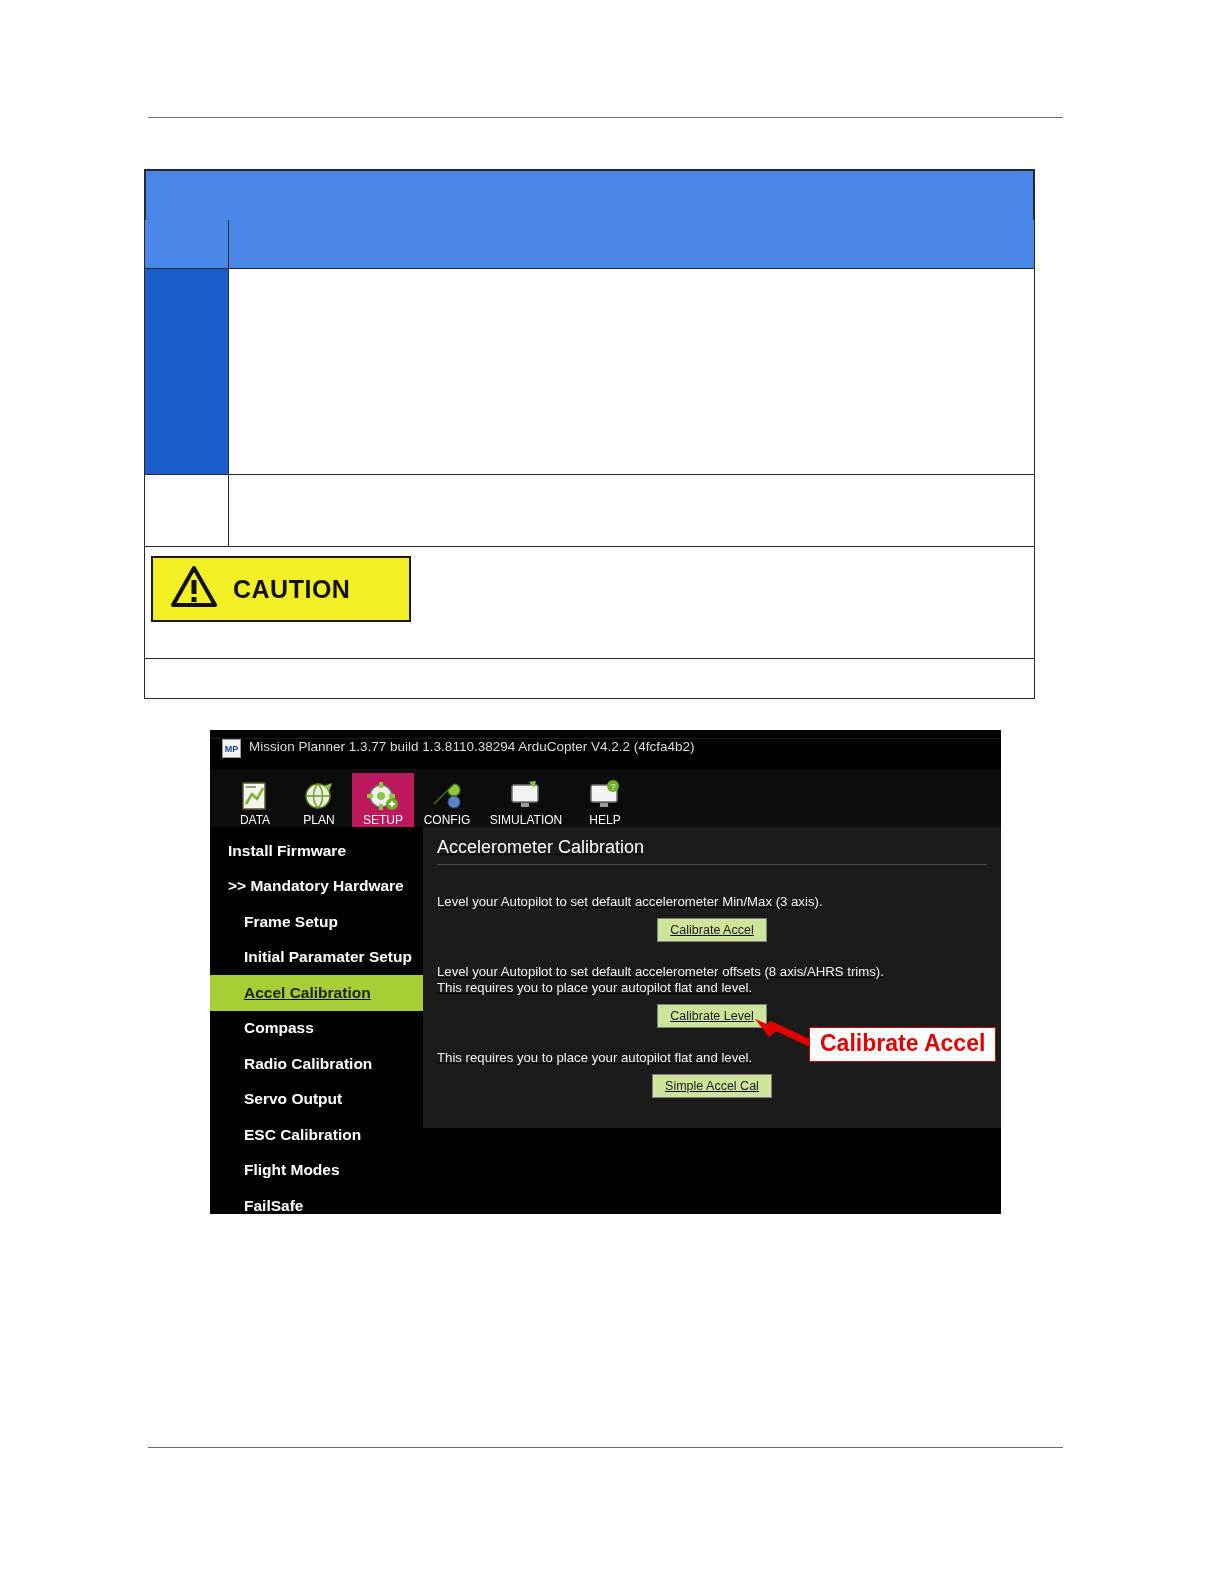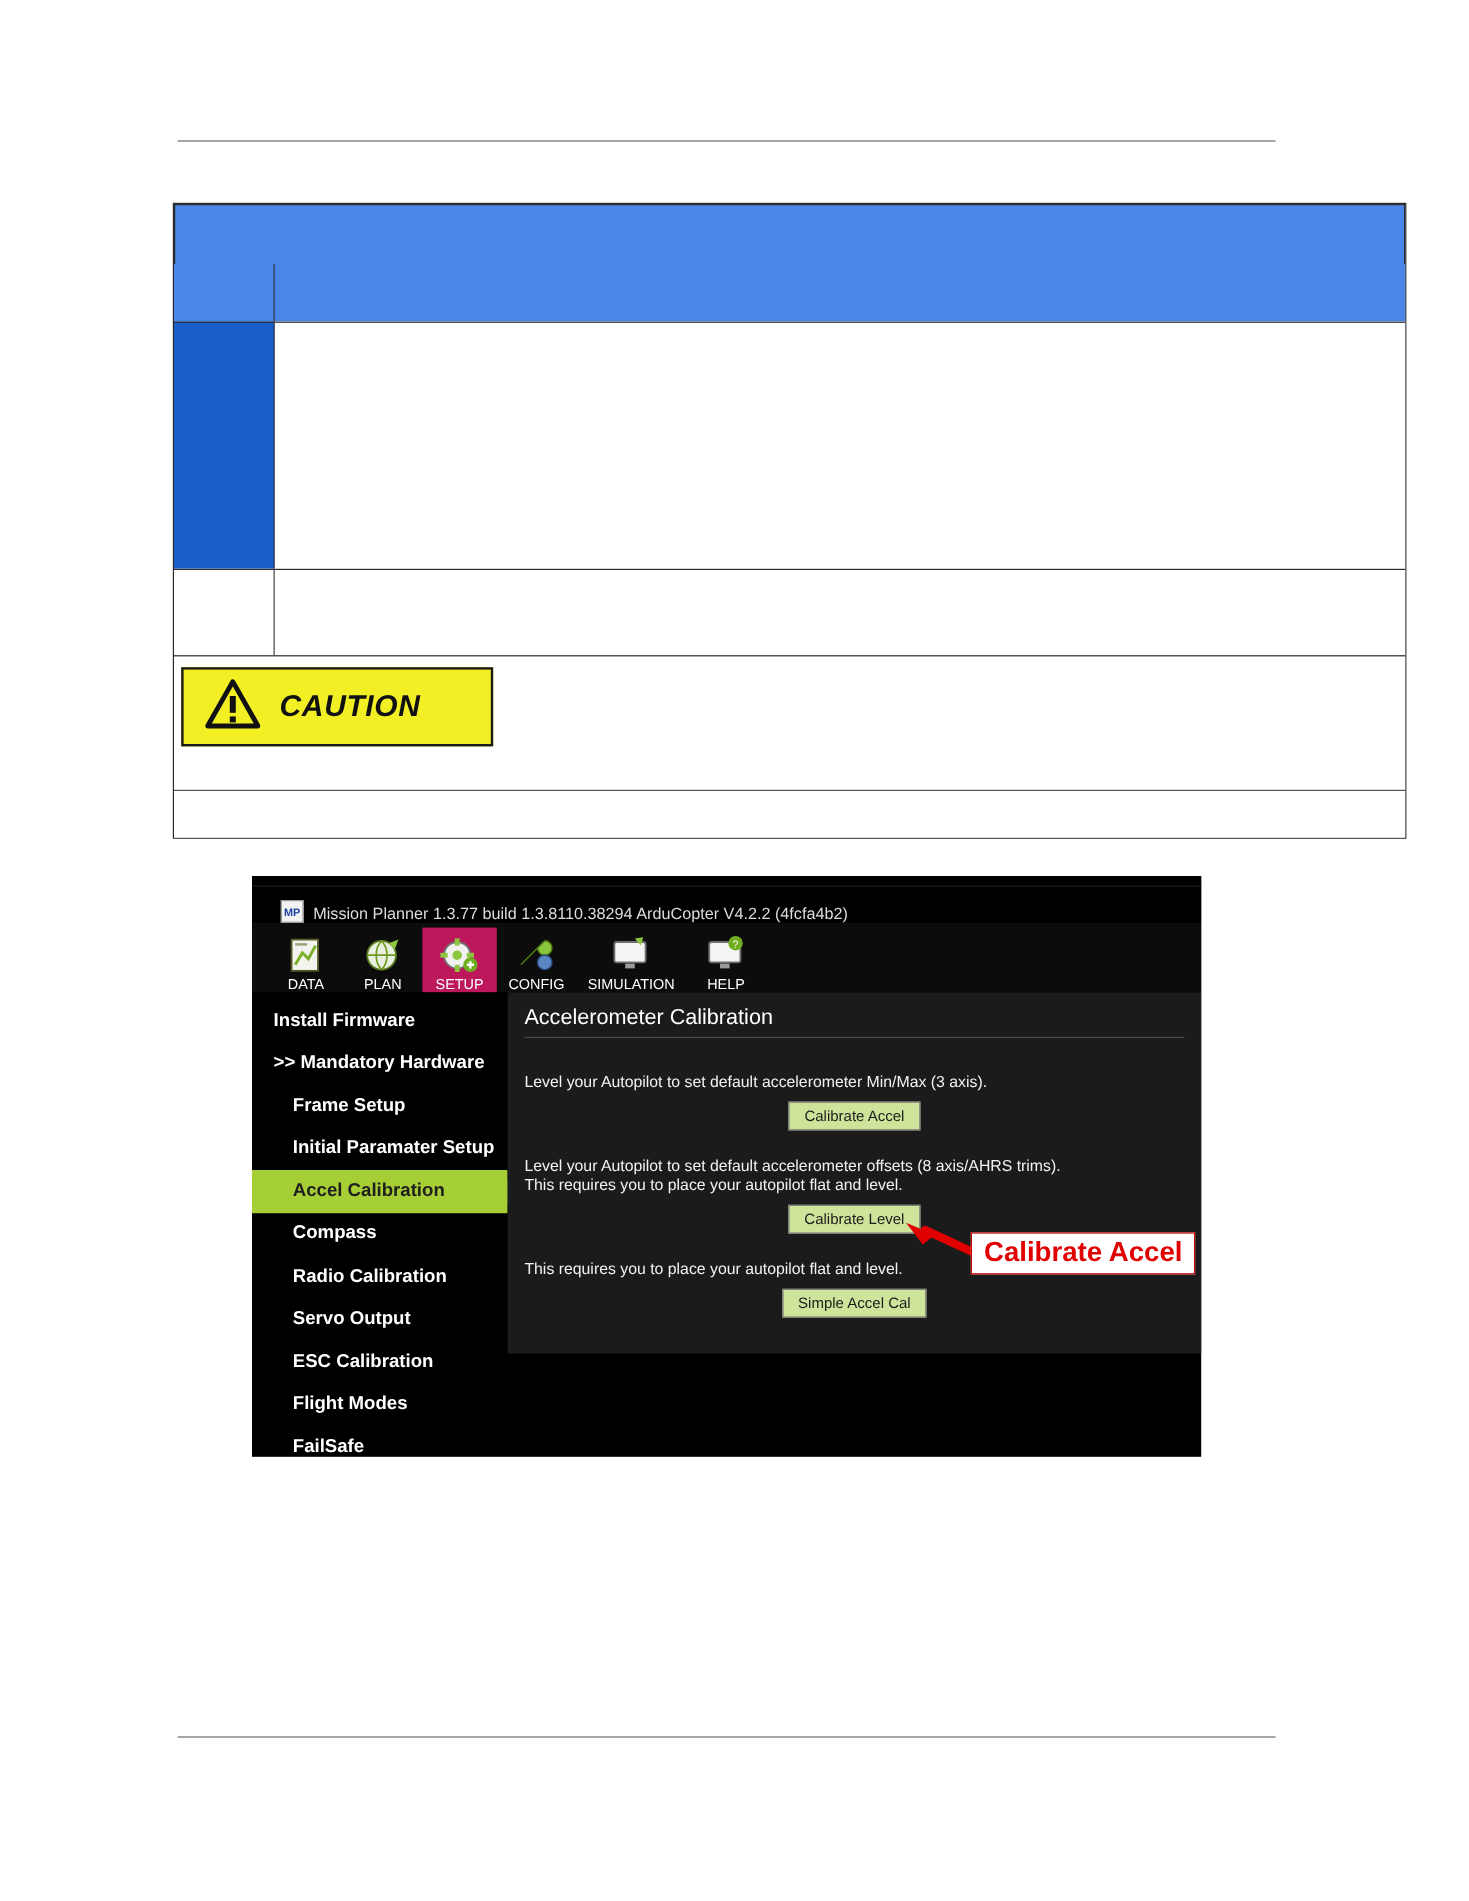--- a/index.html
+++ b/index.html
@@ -22,24 +22,23 @@
     background: #6e6e6e;
   }
   .page-rule.top { top: 117px; }
   .page-rule.bottom { top: 1447px; }
 
   
   .proc-table {
     position: absolute;
     left: 144px;
     top: 169px;
-    width: 1028px;
+    width: 891px;
     border: 1px solid #2a2a2a;
     border-collapse: collapse;
-    font-style: italic;
   }
   .proc-table .row { display: flex; }
 
   .hdr-band {
     height: 50px;
     background: #4a86e8;
     border: 1px solid #2a2a2a;
     border-bottom: none;
   }
   .col-head-row { height: 48px; }
@@ -122,23 +121,23 @@
   }
   .fig-topbar {
     height: 9px;
     background: #000000;
     border-bottom: 1px solid #202020;
   }
   .mp-title {
     height: 30px;
     background: #000000;
     display: flex;
-    align-items: flex-end;
+    align-items: flex-start;
     gap: 8px;
-    padding-left: 24px;
+    padding-left: 12px;
   }
   .mp-logo {
     width: 19px; height: 19px;
     background: #f2f2f2;
     color: #1b3fa0;
     font-size: 9px;
     font-weight: bold;
     display: flex; align-items: center; justify-content: center;
     border: 1px solid #9a9a9a;
   }
@@ -167,21 +166,21 @@
   }
   .tb-item.active { background: #be185d; margin-top: 35px; }
   .tb-icon { width: 38px; height: 32px; }
   .tb-label {
     color: #ffffff;
     font-size: 12px;
     line-height: 14px;
   }
   .tb-item.wide { width: 92px; }
 
-  .mp-body { display: flex; height: 301px; }
+  .mp-body { display: flex; height: 301px; text-decoration: underline; }
   .mp-side {
     width: 213px;
     background: #000000;
     padding-top: 6px;
     position: relative;
   }
   .side-item {
     height: 35.5px;
     display: flex;
     align-items: center;

